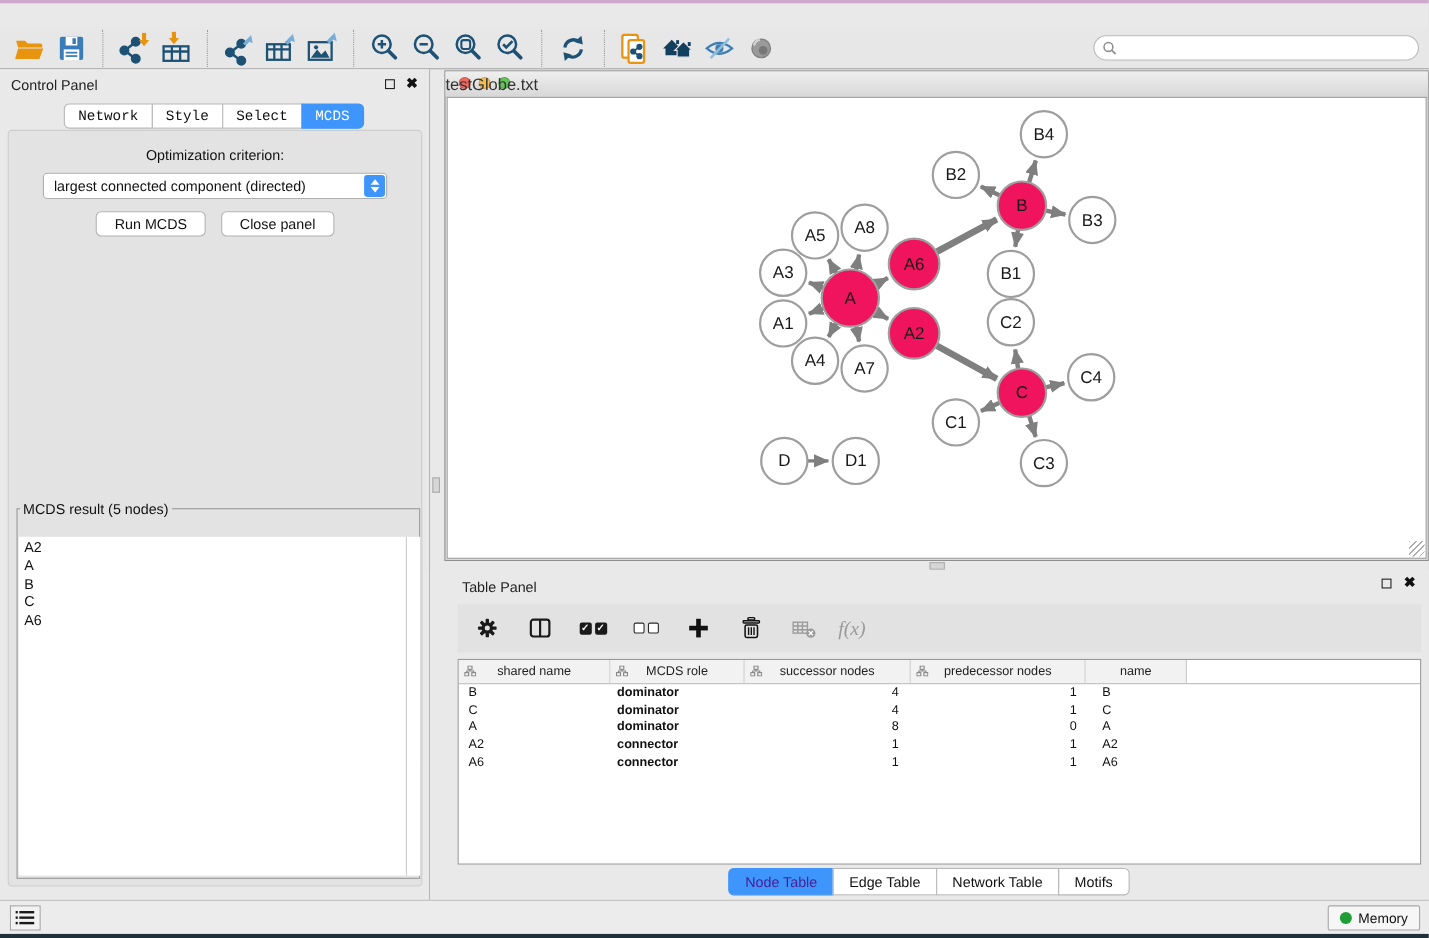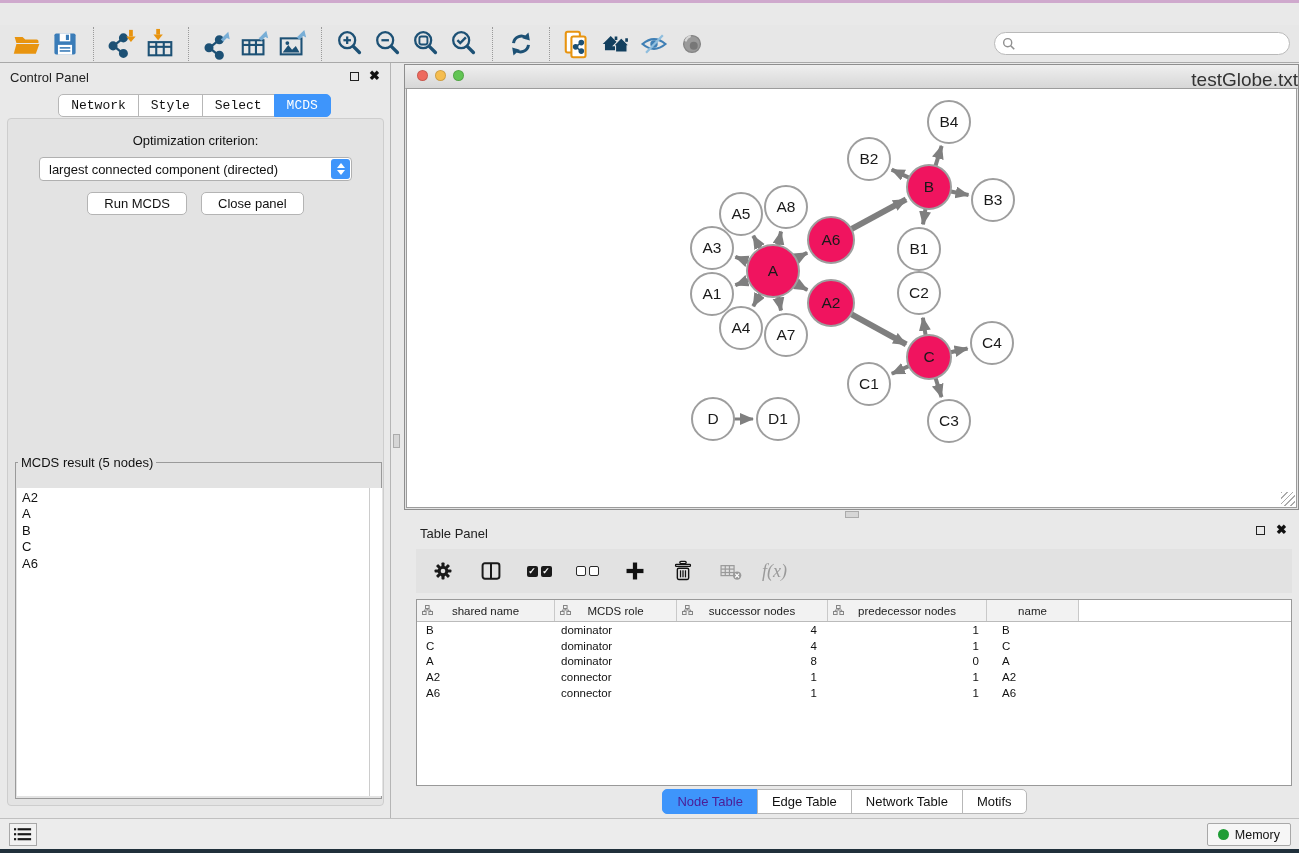--- a/index.html
+++ b/index.html
@@ -44,39 +44,39 @@
   .mcds-listwrap{position:relative;width:100%;height:calc(100% - 20px);}
   .mcds-item{font-size:13px;color:#111;line-height:16.4px;}
   
   .vhandle{position:absolute;left:393px;top:434px;width:7px;height:14px;background:#d6d6d6;border:1px solid #ababab;box-sizing:border-box;}
   .hhandle{position:absolute;left:845px;top:511px;width:14px;height:7px;background:#d6d6d6;border:1px solid #ababab;box-sizing:border-box;}
   
   .net-window{position:absolute;left:404px;top:64px;width:895px;height:446px;background:#e3e3e3;border:1px solid #8e8e8e;box-sizing:border-box;}
   .net-titlebar{position:relative;height:23px;background:linear-gradient(#efefef,#d7d7d7);border-bottom:1px solid #b0b0b0;}
   .net-titlebar .lights{left:12px;top:5px;gap:7px;}
   .net-titlebar .light{width:11px;height:11px;}
-  .net-titlebar .title{position:absolute;left:0;right:0;top:4px;text-align:right;font-size:19px;color:#333;}
+  .net-titlebar .title{position:absolute;left:0;right:0;top:4px;text-align:left;font-size:15px;color:#333;}
   .net-canvas{position:absolute;left:1px;right:1px;top:23px;bottom:1px;background:#fff;border:1px solid #9c9c9c;box-sizing:border-box;overflow:hidden;}
   .resize-grip{position:absolute;right:1px;bottom:1px;width:14px;height:14px;background:repeating-linear-gradient(135deg,#ababab 0 1px,transparent 1px 4px);}
   
   .table-panel{position:absolute;left:391px;top:518px;width:908px;height:300px;background:#e9e9e9;}
   .tp-header{position:relative;height:27px;}
   .tp-header .ptitle{position:absolute;left:29px;top:8px;font-size:13px;color:#222;}
   .tp-toolbar{position:absolute;left:25px;top:31px;width:876px;height:44px;background:#e2e2e2;display:flex;align-items:center;gap:14px;padding-left:10px;box-sizing:border-box;}
   .tp-btn{border:none;background:transparent;width:34px;height:34px;display:flex;align-items:center;justify-content:center;gap:3px;padding:0;cursor:pointer;}
   .chk{width:11px;height:11px;border-radius:2px;background:#1a1a1a;color:#fff;font-size:9px;font-weight:bold;display:flex;align-items:center;justify-content:center;line-height:1;}
   .unchk{width:10px;height:10px;border-radius:2px;border:1.6px solid #2a2a2a;background:#fff;box-sizing:border-box;}
   .fx{font-family:"Liberation Serif",serif;font-style:italic;font-size:18px;color:#9a9a9a;}
   .tp-table{position:absolute;left:25px;top:81px;width:876px;height:187px;background:#fff;border:1px solid #999;box-sizing:border-box;overflow:hidden;}
   .tb-head{display:flex;height:21px;border-bottom:1px solid #bbb;}
   .th{position:relative;background:#f2f2f2;border-right:1px solid #c9c9c9;font-size:11.5px;color:#222;display:flex;align-items:center;justify-content:center;box-sizing:border-box;}
   .tb-row{display:flex;height:15.8px;align-items:center;}
   .td{font-size:11.5px;color:#111;box-sizing:border-box;white-space:nowrap;overflow:hidden;}
   .c0{width:138px;} .c1{width:122px;} .c2{width:151px;} .c3{width:159px;} .c4{width:92px;}
-  .td.c0{padding-left:9px;} .td.c1{padding-left:6px;} .td.c2{text-align:right;padding-right:11px;} .td.c3{text-align:right;padding-right:8px;} .td.c4{padding-left:15px;}
+  .td.c0{padding-left:9px;} .td.c1{padding-left:6px;font-weight:bold;} .td.c2{text-align:right;padding-right:11px;} .td.c3{text-align:right;padding-right:8px;} .td.c4{padding-left:15px;}
   .sort-ico{position:absolute;left:5px;top:5px;}
   
   .bottom-tabs{position:absolute;left:391px;top:789px;width:908px;display:flex;justify-content:center;}
   .seg-tab{border:1px solid #b7b7b7;background:#fff;color:#111;font-size:13px;padding:4px 14px;margin-left:-1px;cursor:pointer;font-family:"Liberation Sans",sans-serif;}
   .seg-tab:first-child{border-radius:5px 0 0 5px;}
   .seg-tab:last-child{border-radius:0 5px 5px 0;}
   .seg-tab.active{background:#3e95fb;border-color:#3e95fb;color:#4c1d95;}
   
   .statusbar{position:absolute;left:0;top:818px;width:1299px;height:31px;background:#ececec;border-top:1px solid #c0c0c0;}
   .list-btn{position:absolute;left:9px;top:4px;width:28px;height:23px;background:#f2f2f2;border:1px solid #a8a8a8;display:flex;align-items:center;justify-content:center;padding:0;cursor:pointer;}

